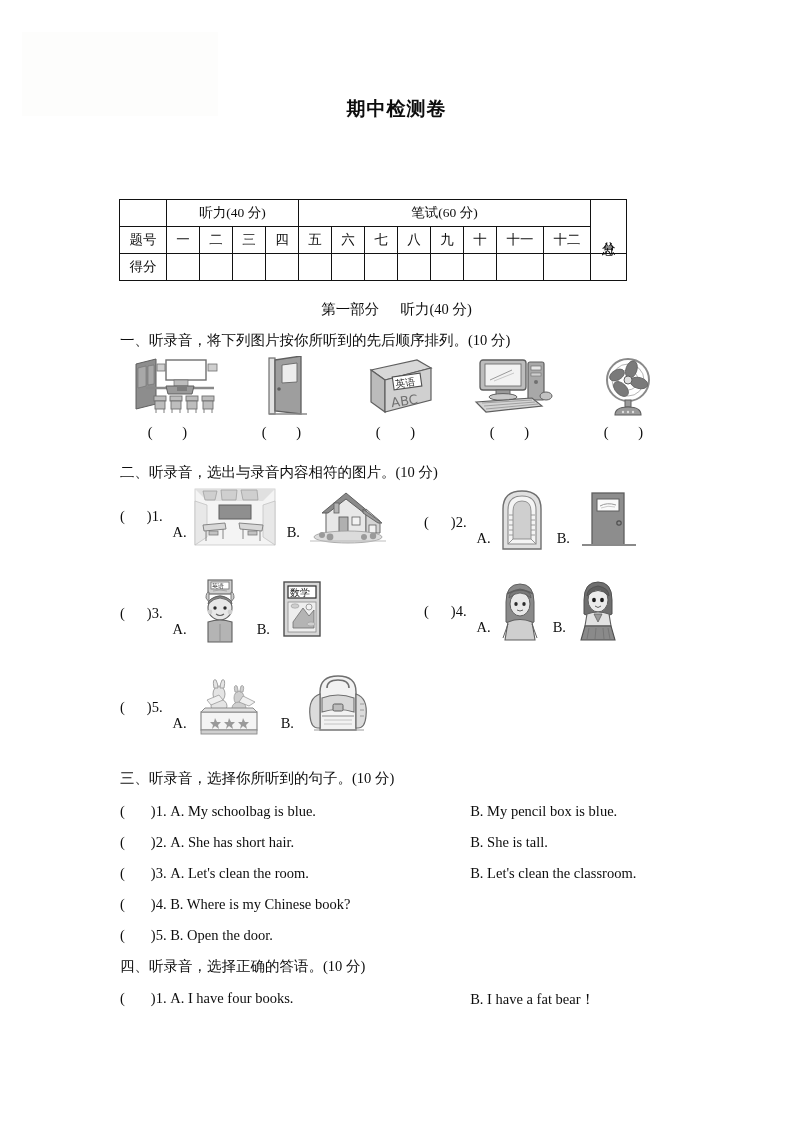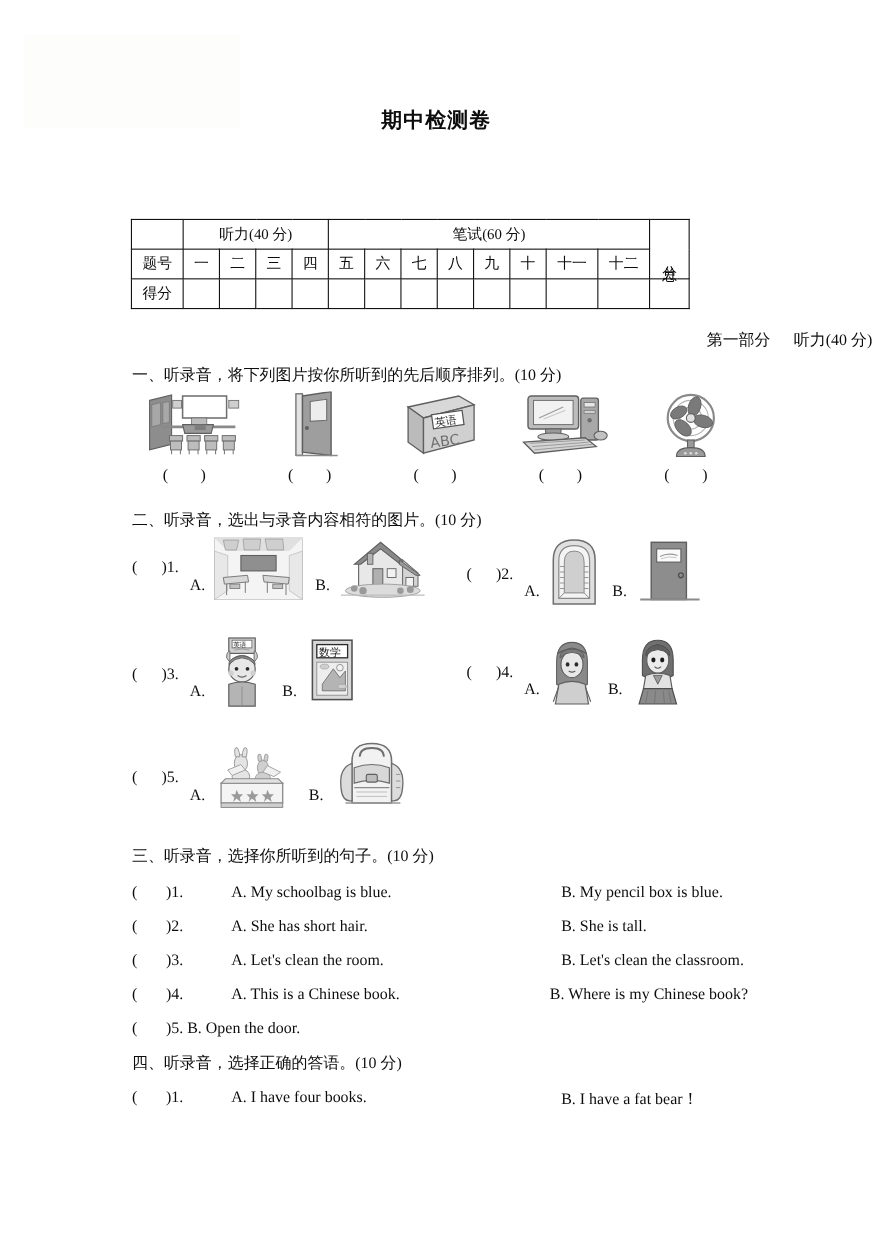--- a/index.html
+++ b/index.html
@@ -80,21 +80,21 @@
     line-height: 1;
   }
   .blank-cell { background: #fff; }
 
   
   .part-heading {
     position: absolute;
     left: 0;
     top: 300px;
     width: 793px;
-    text-align: right;
+    text-align: center;
     font-size: 14.5px;
   }
   .part-heading .gap { display: inline-block; width: 14px; }
 
   
   .section-head {
     position: absolute;
     left: 120px;
     font-size: 14.5px;
     white-space: nowrap;
@@ -151,21 +151,21 @@
   
   .tq {
     position: absolute;
     left: 120px;
     width: 560px;
     font-size: 14.5px;
     display: flex;
   }
   .tq .lead { white-space: nowrap; }
   .tq .lead .sp { display: inline-block; width: 26px; }
-  .tq .opta { width: 300px; white-space: nowrap; margin-left: 40px; }
+  .tq .opta { width: 300px; white-space: nowrap; }
   .tq .optb { white-space: nowrap; }
 
   #tq3-1 { top: 803px; }
   #tq3-2 { top: 834px; }
   #tq3-3 { top: 865px; }
   #tq3-4 { top: 896px; }
   #tq3-5 { top: 927px; }
   #tq4-1 { top: 990px; }
 
   svg { display: block; }
@@ -600,21 +600,20 @@
     <span class="opta">A. She has short hair.</span>
     <span class="optb">B. She is tall.</span>
   </div>
   <div class="tq" id="tq3-3">
     <span class="lead"><span>(</span><span class="sp"></span><span>)</span><span>3.</span>&nbsp;</span>
     <span class="opta">A. Let's clean the room.</span>
     <span class="optb">B. Let's clean the classroom.</span>
   </div>
   <div class="tq" id="tq3-4">
     <span class="lead"><span>(</span><span class="sp"></span><span>)</span><span>4.</span>&nbsp;</span>
-    <span class="opta">A. This is a Chinese book.</span>
     <span class="optb">B. Where is my Chinese book?</span>
   </div>
   <div class="tq" id="tq3-5">
     <span class="lead"><span>(</span><span class="sp"></span><span>)</span><span>5.</span>&nbsp;</span>
     <span class="optb">B. Open the door.</span>
   </div>
 
   <div class="section-head" id="sec4-head">四、听录音，选择正确的答语。(10 分)</div>
 
   <div class="tq" id="tq4-1">

